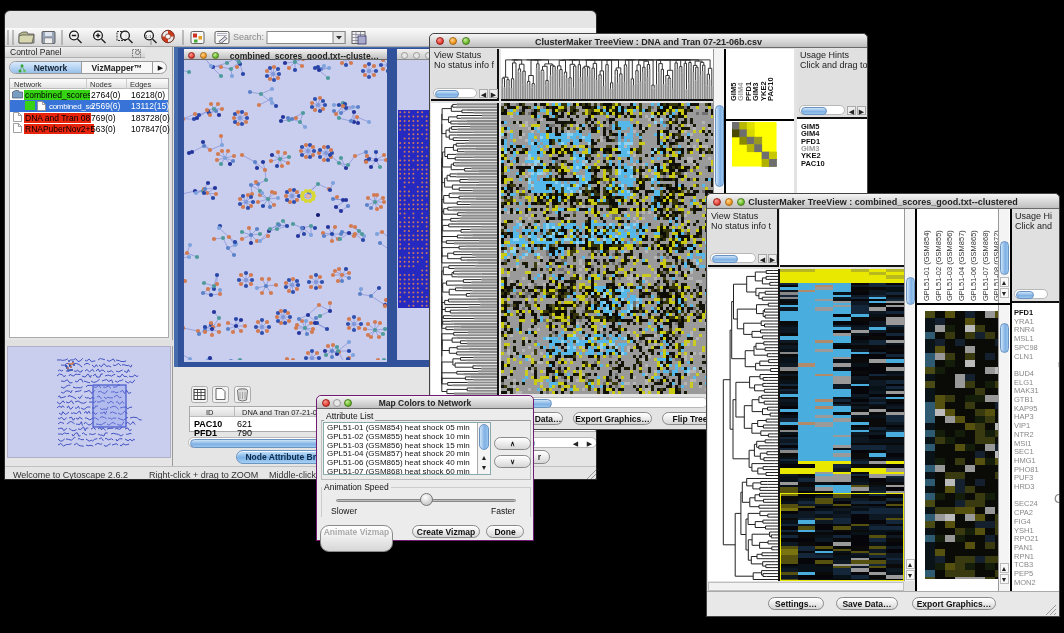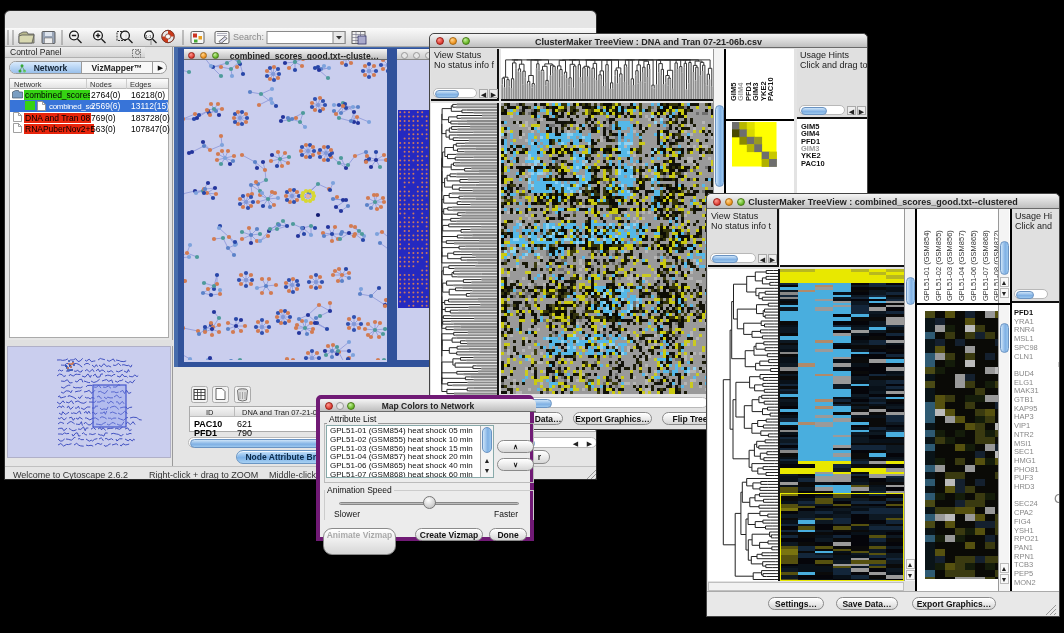--- a/index.html
+++ b/index.html
@@ -2064,21 +2064,21 @@
     <div class="a" style="left:1px;top:388px;width:196px;height:9px;background:#f2f2f2;border:1px solid #c0c0c0;z-index:1;"></div>
     <div class="a" style="left:0;top:397px;width:352px;height:26px;background:#e8e8e8;border-top:1px solid #aaa;">
       <div class="a btn" style="left:61px;top:5px;width:56px;height:13px;font-size:8.5px;line-height:12px;">Settings…</div>
       <div class="a btn" style="left:129px;top:5px;width:62px;height:13px;font-size:8.5px;line-height:12px;">Save Data…</div>
       <div class="a btn" style="left:205px;top:5px;width:84px;height:13px;font-size:8.5px;line-height:12px;">Export Graphics…</div>
       <svg class="a" style="right:2px;top:12px;" width="12" height="12">
         <path d="M11 1 L1 11 M11 5 L5 11 M11 9 L9 11" stroke="#999" stroke-width="1"></path>
       </svg>
     </div>
   </div>
-<div class="a" style="left:316px;top:395px;width:218px;height:146px;background:#ececec;border:4px solid #701a75;border-radius:5px 5px 0 0;z-index:4;">
+<div class="a" style="left:316px;top:395px;width:218px;height:146px;background:#ececec;border:1px solid #701a75;border-radius:5px 5px 0 0;z-index:4;">
     <div class="tb a" style="left:0;top:0;width:216px;height:13px;border-radius:5px 5px 0 0;">
       <div class="lt ltr" style="left:5px;top:3px;width:8px;height:8px;"></div>
       <div class="lt ltn" style="left:16px;top:3px;width:8px;height:8px;"></div>
       <div class="lt ltg" style="left:27px;top:3px;width:8px;height:8px;"></div>
       <div class="ttl" style="top:2px;font-size:8.5px;">Map Colors to Network</div>
     </div>
     <div class="tx" style="left:7px;top:15px;font-size:8.5px;color:#111;background:#ececec;padding:0 2px;z-index:2;">Attribute List</div>
     <div class="a" style="left:4px;top:24px;width:210px;height:60px;border:1px solid #bbb;border-top:1px solid #999;"></div>
     <div class="a" style="left:6px;top:26px;width:168px;height:53px;background:#fff;border:1px solid #8aa;overflow:hidden;font-size:8px;line-height:8.8px;color:#111;padding:1px 0 0 3px;">GPL51-01 (GSM854) heat shock 05 min<br>GPL51-02 (GSM855) heat shock 10 min<br>GPL51-03 (GSM856) heat shock 15 min<br>GPL51-04 (GSM857) heat shock 20 min<br>GPL51-06 (GSM865) heat shock 40 min<br>GPL51-07 (GSM868) heat shock 60 min</div>
     <div class="a" style="left:160px;top:27px;width:13px;height:51px;background:#f4f4f4;border-left:1px solid #aaa;">

